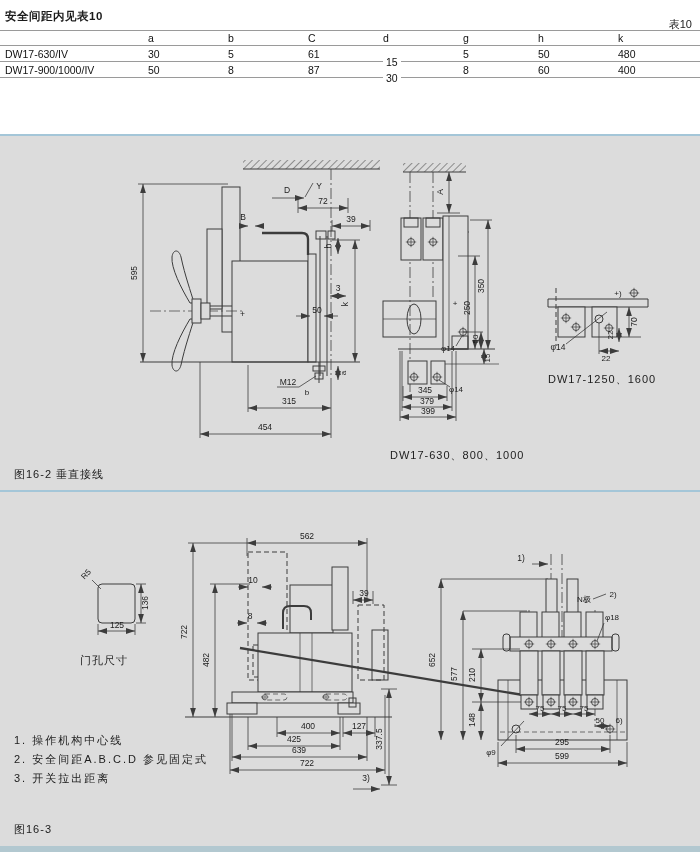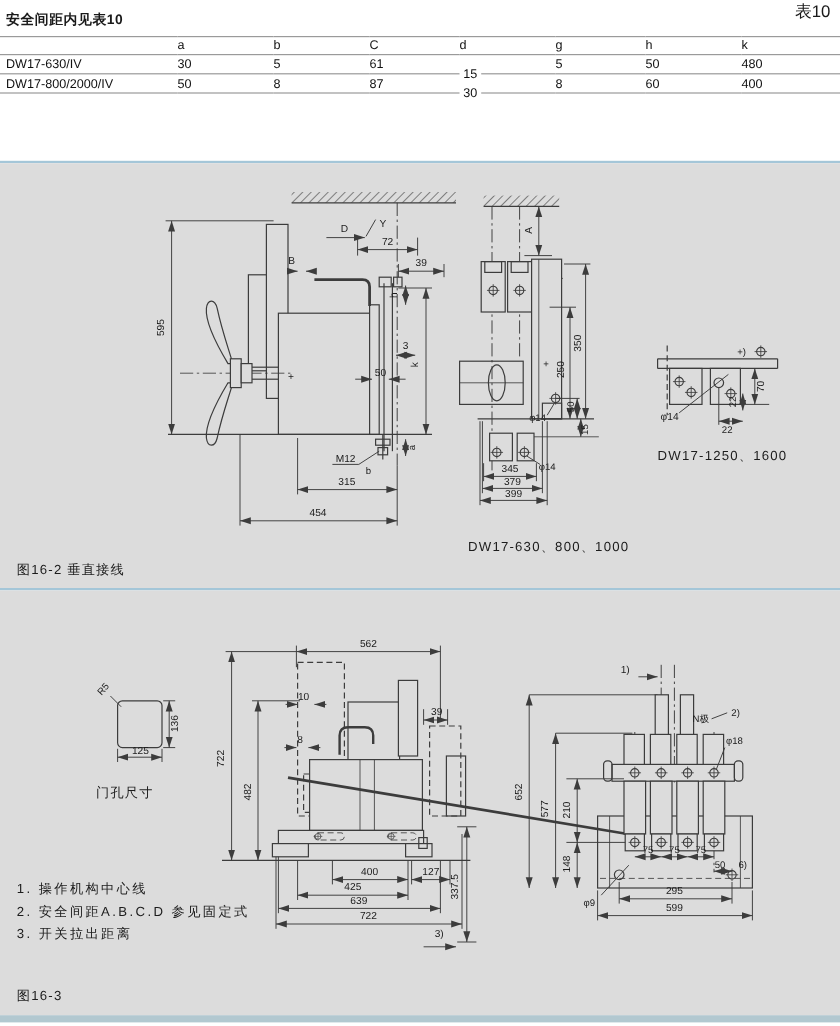--- a/index.html
+++ b/index.html
@@ -1,19 +1,19 @@
 <!DOCTYPE html>
 <html><head>
 <meta charset="utf-8">
 <style>
   *{margin:0;padding:0;box-sizing:border-box}
   html,body{width:700px;height:855px;overflow:hidden}
   body{position:relative;background:#fff;font-family:"Liberation Sans","DejaVu Sans",sans-serif;color:#1a1a1a}
   #title{position:absolute;left:5px;top:9px;font-size:11.5px;font-weight:bold;letter-spacing:.5px}
-  #tabletag{position:absolute;right:8px;top:1px;font-size:14px}
+  #tabletag{position:absolute;right:8px;top:17px;font-size:11px}
   #spec-table{position:absolute;left:0;top:30px;width:700px;border-collapse:collapse;font-size:10.5px;color:#111}
   #spec-table td{height:16px;border-bottom:1px solid #9a9a9a;vertical-align:middle;white-space:nowrap}
   #spec-table tr.hdr td{border-top:1px solid #9a9a9a;height:15px}
   #spec-table td.m{padding-left:5px}
   .dshift{position:relative;top:8px;background:#fff;padding:0 3px;display:inline-block}
   .divider{position:absolute;left:0;width:700px;height:2px;background:#a4c6d8}
   #dv1{top:134px}#dv2{top:490px}
   .panel{position:absolute;left:0;width:700px;height:354px;background:#dcdcdc}
   #p1{top:136px}#p2{top:492px}
   #bottombar{position:absolute;left:0;top:846px;width:700px;height:6px;background:#b2c8d0}
@@ -65,21 +65,21 @@
       <td class="m">DW17-630/IV</td>
       <td>30</td>
       <td>5</td>
       <td>61</td>
       <td><span class="dshift">15</span></td>
       <td>5</td>
       <td>50</td>
       <td>480</td>
     </tr>
     <tr>
-      <td class="m">DW17-800/2000/IV</td>
+      <td class="m">DW17-900/1000/IV</td>
       <td>50</td>
       <td>8</td>
       <td>87</td>
       <td><span class="dshift">30</span></td>
       <td>8</td>
       <td>60</td>
       <td>400</td>
     </tr>
   </tbody>
     </table>

